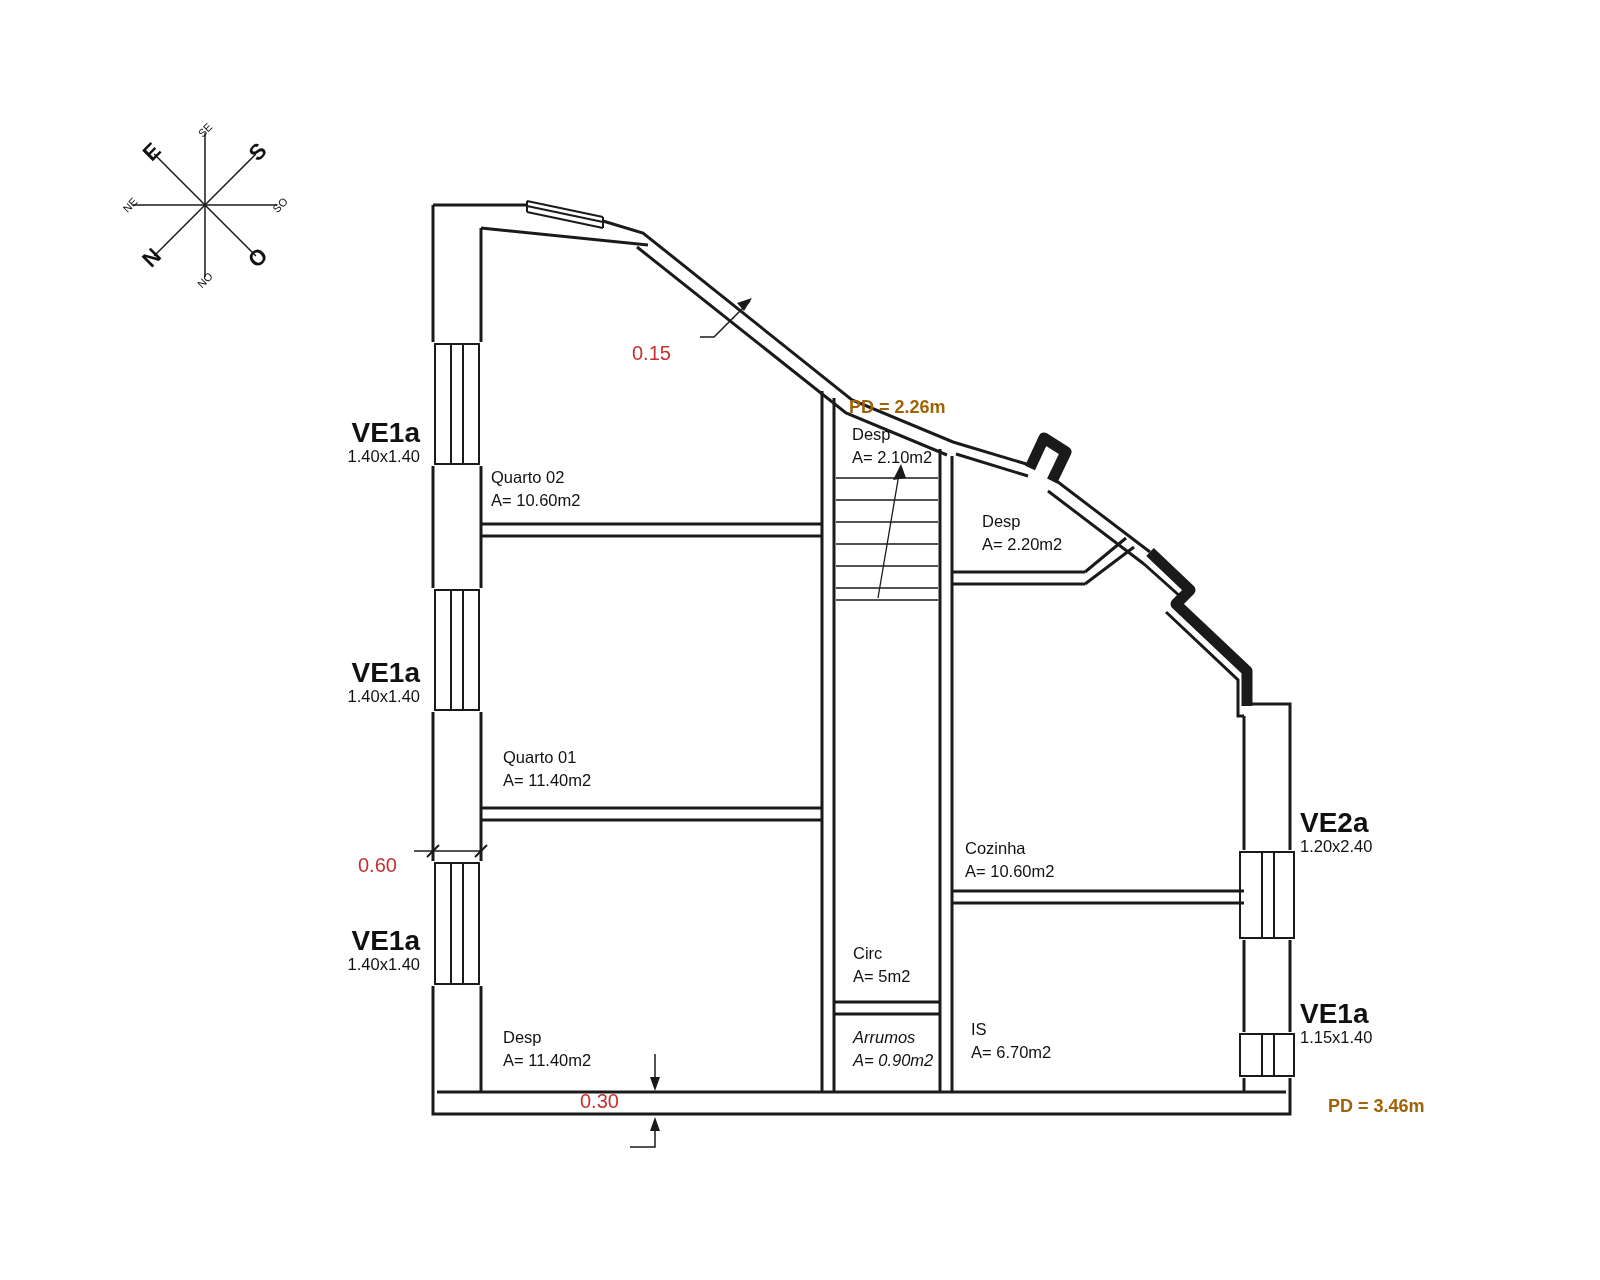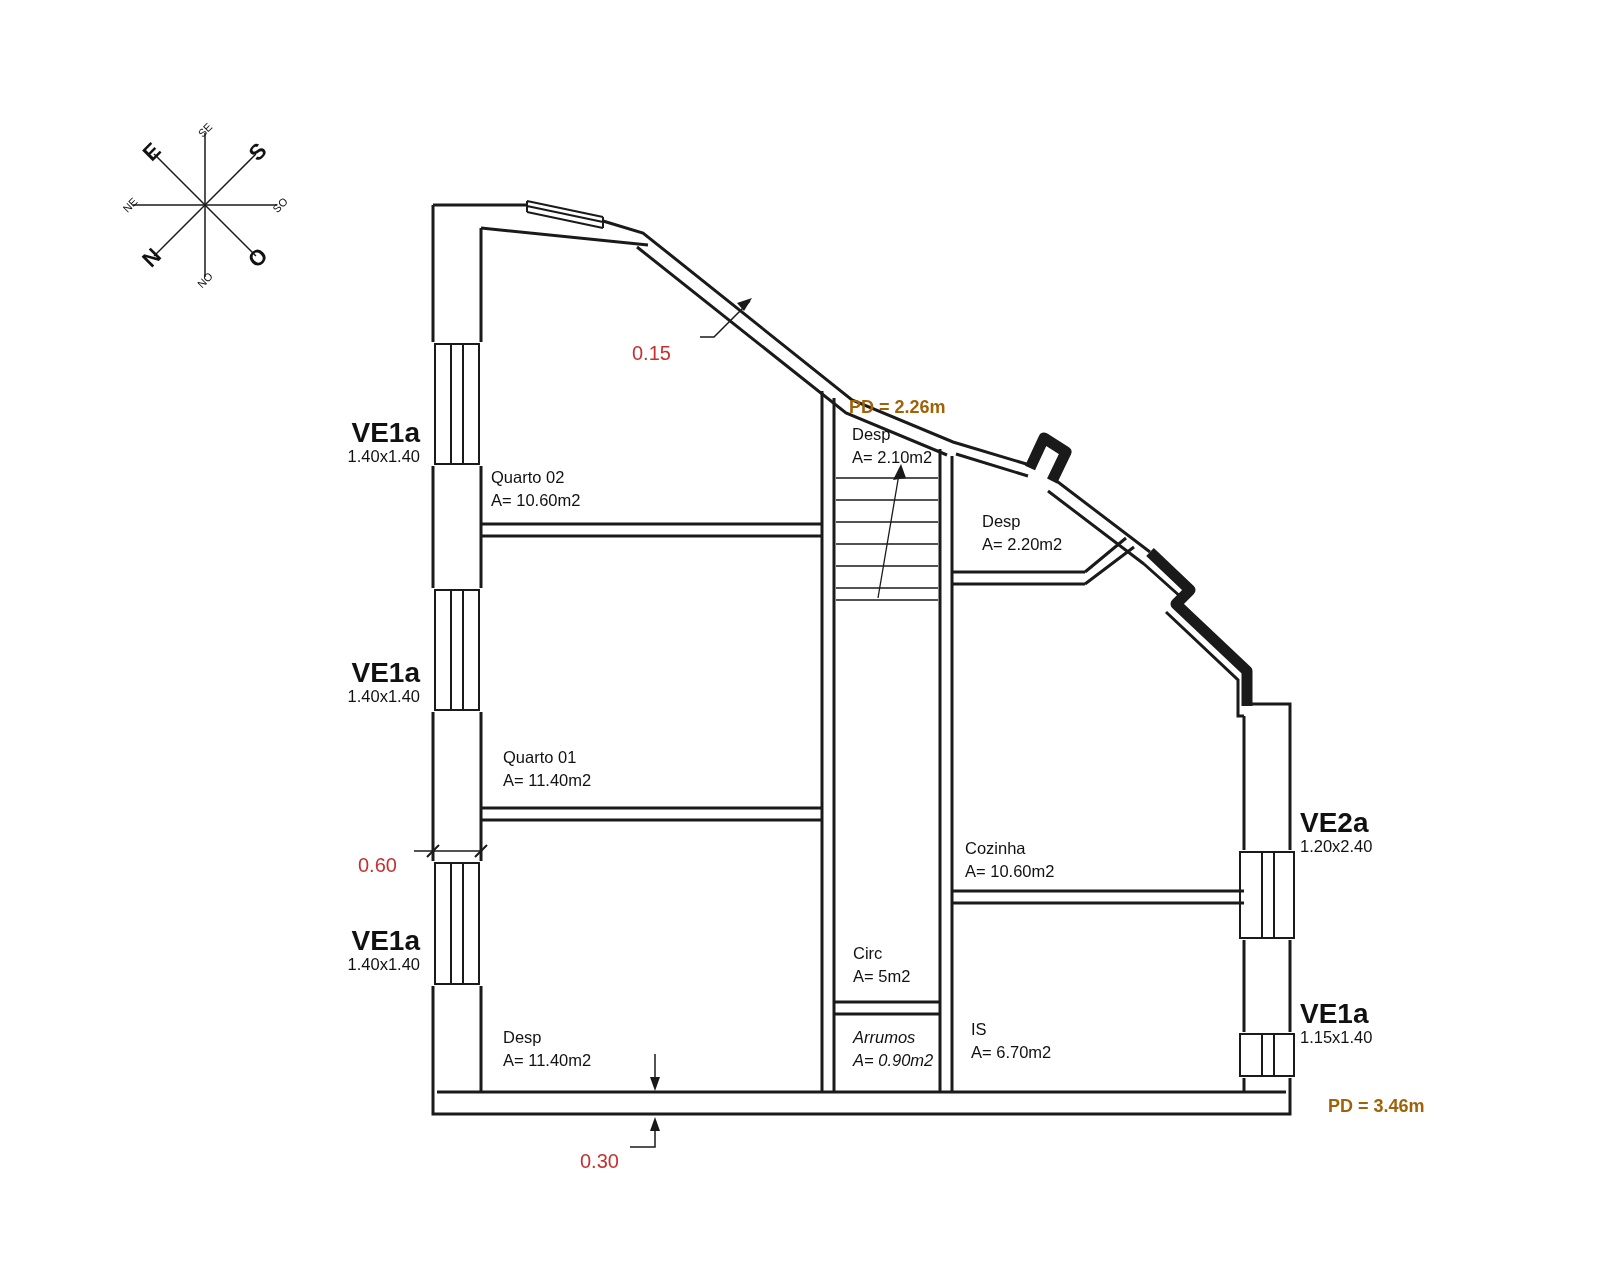--- a/index.html
+++ b/index.html
@@ -181,15 +181,15 @@
   <div class="win" style="left:1300px;top:1001px;">
     <div class="wl">VE1a</div>
     <div class="ws">1.15x1.40</div>
   </div>
 
   <div class="pd" style="left:849px;top:397px;">PD = 2.26m</div>
   <div class="pd" style="left:1328px;top:1096px;">PD = 3.46m</div>
 
   <div class="dim" style="left:632px;top:326px;">0.15</div>
   <div class="dim" style="left:358px;top:838px;">0.60</div>
-  <div class="dim" style="left:580px;top:1134px;">0.30</div>
+  <div class="dim" style="left:580px;top:1074px;">0.30</div>
 
 </div>
 
 </body></html>

